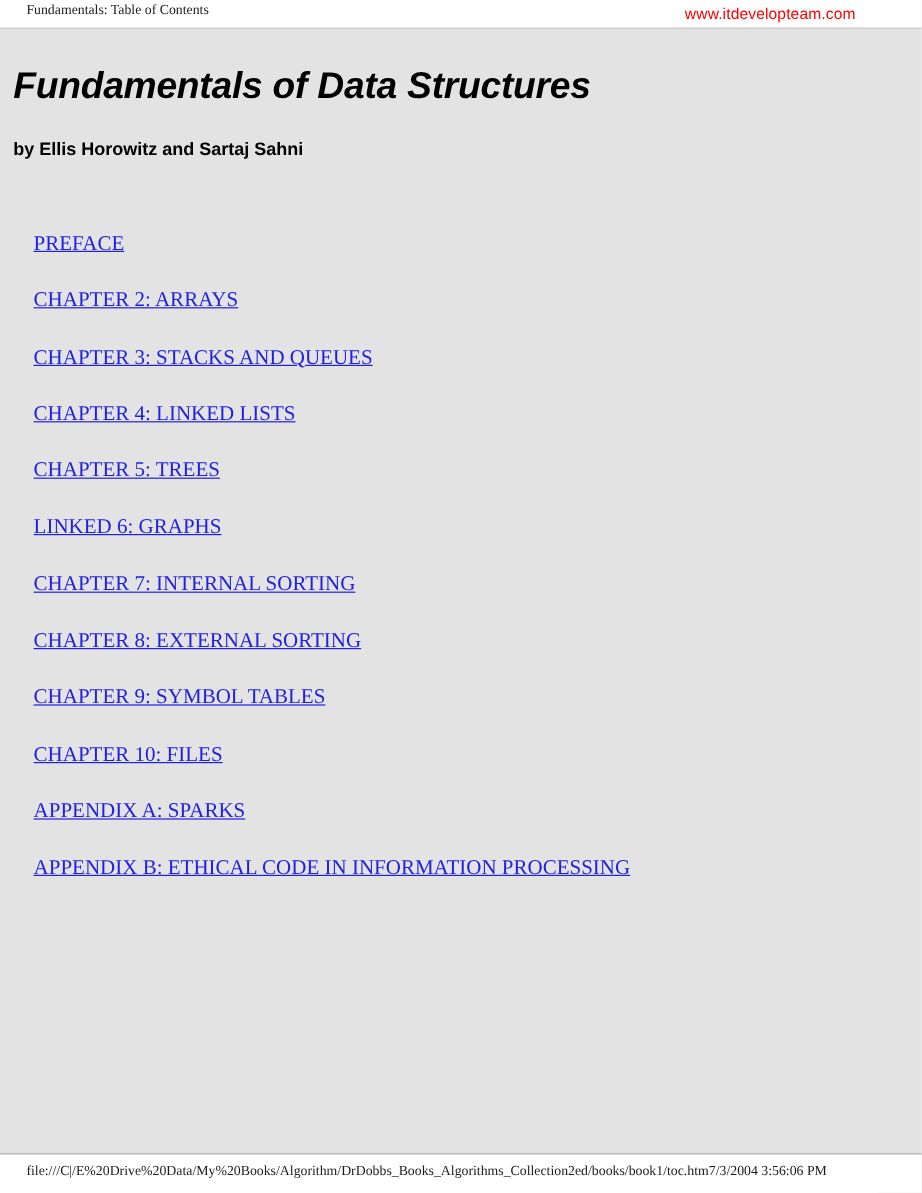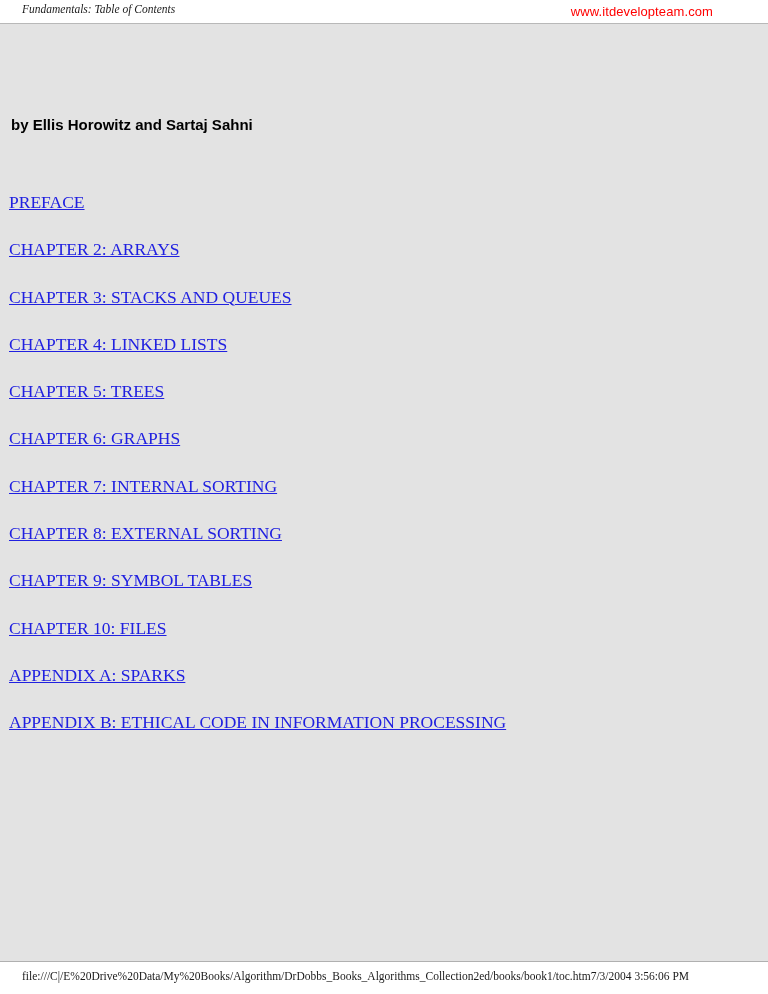--- a/index.html
+++ b/index.html
@@ -28,21 +28,20 @@
     box-sizing: border-box;
   }
   .header-title {
     position: absolute;
     left: 22px;
     top: 3px;
     font-family: "Liberation Serif", "DejaVu Serif", serif;
     font-size: 11.5px;
     color: #1a1a1a;
     white-space: nowrap;
-    font-style: italic;
   }
   .watermark {
     position: absolute;
     right: 55px;
     top: 4px;
     font-family: "Liberation Sans", "DejaVu Sans", sans-serif;
     font-size: 13px;
     font-weight: normal;
     color: #ff0000;
     white-space: nowrap;
@@ -83,21 +82,21 @@
     margin: 0;
     font-family: "Liberation Sans", "DejaVu Sans", sans-serif;
     font-size: 15px;
     font-weight: bold;
     color: #000000;
     white-space: nowrap;
   }
 
   .toc-list {
     position: absolute;
-    left: 9px;
+    left: 28px;
     top: 170px;
     width: 740px;
   }
   .toc-entry {
     height: 47.3px;
     line-height: 1;
   }
   .toc-link {
     font-family: "Liberation Serif", "DejaVu Serif", serif;
     font-size: 17.5px;
@@ -129,20 +128,21 @@
 </head>
 <body>
 
 <div class="page-header">
   <span class="header-title">Fundamentals: Table of Contents</span>
   <span class="watermark">www.itdevelopteam.com</span>
 </div>
 
 <div class="content-area">
 
+  <h1 class="doc-title">Fundamentals of Data Structures</h1>
 
   <h2 class="doc-byline">by Ellis Horowitz and Sartaj Sahni</h2>
 
   <div class="toc-list">
 
     <div class="toc-entry">
       <a class="toc-link" href="#">PREFACE</a>
     </div>
 
 
@@ -156,21 +156,21 @@
 
     <div class="toc-entry">
       <a class="toc-link" href="#">CHAPTER 4: LINKED LISTS</a>
     </div>
 
     <div class="toc-entry">
       <a class="toc-link" href="#">CHAPTER 5: TREES</a>
     </div>
 
     <div class="toc-entry">
-      <a class="toc-link" href="#">CHAPTER 6: GRAPHS</a>
+      <a class="toc-link" href="#">LINKED 6: GRAPHS</a>
     </div>
 
     <div class="toc-entry">
       <a class="toc-link" href="#">CHAPTER 7: INTERNAL SORTING</a>
     </div>
 
     <div class="toc-entry">
       <a class="toc-link" href="#">CHAPTER 8: EXTERNAL SORTING</a>
     </div>
 

